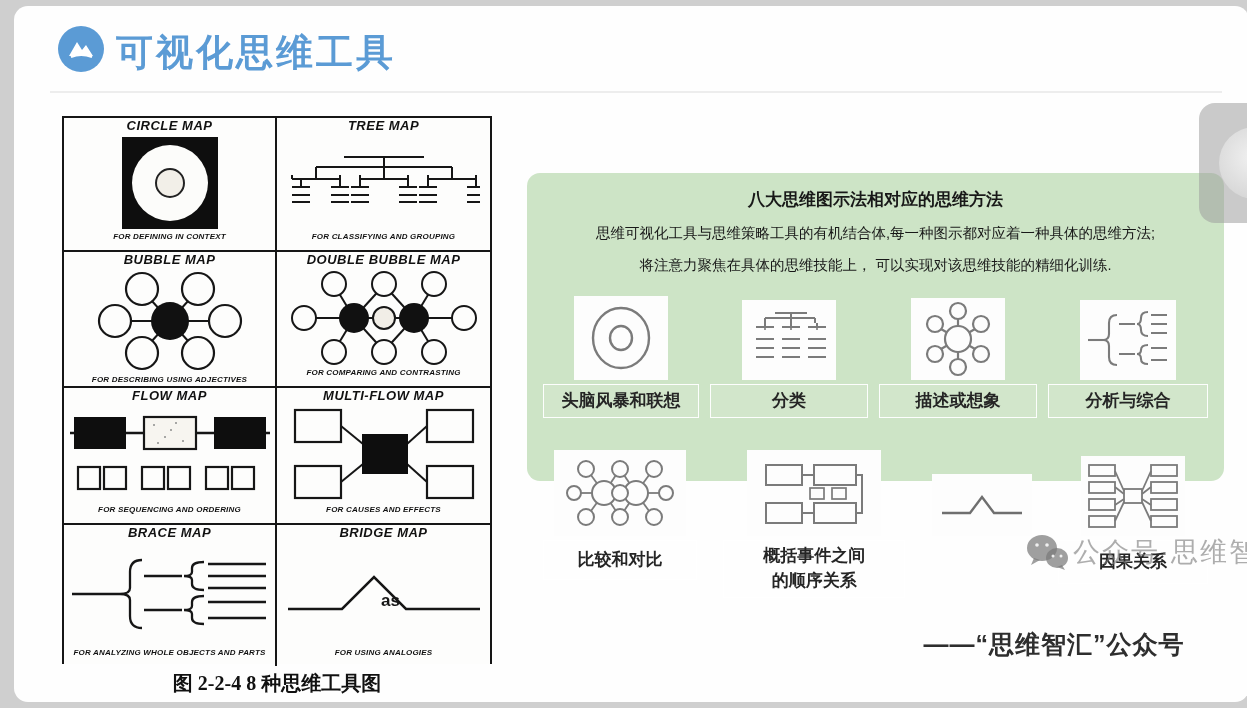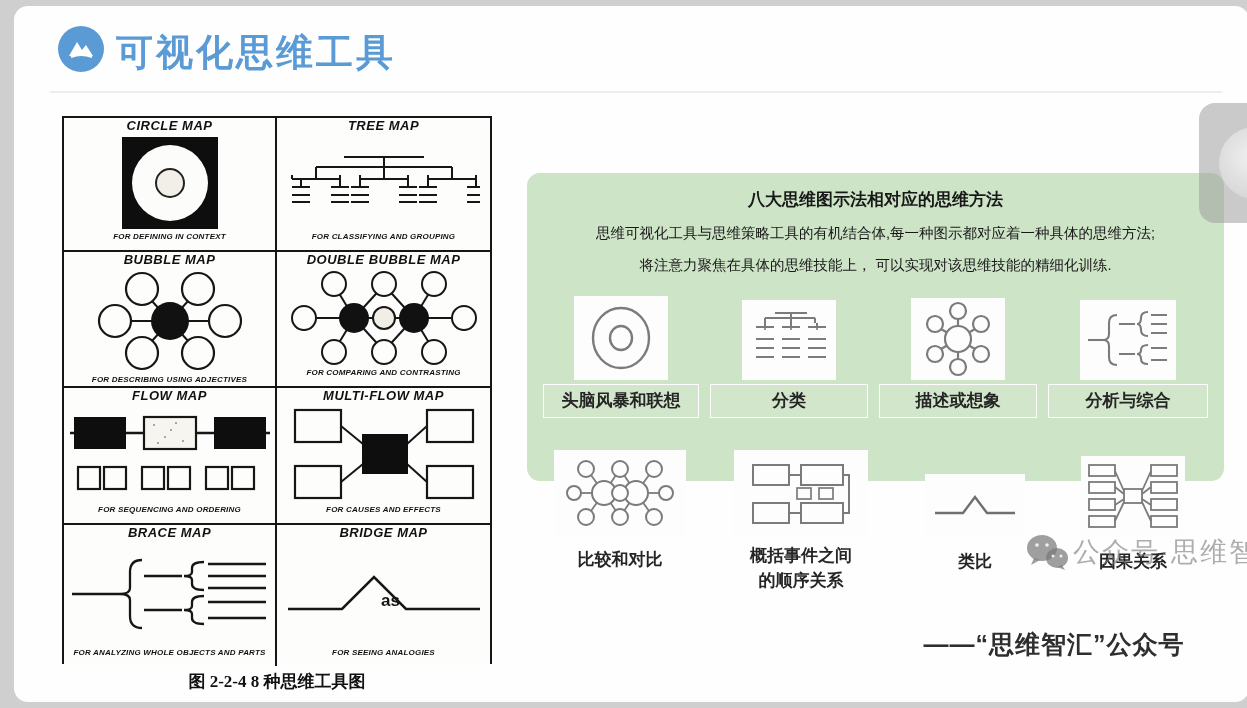--- a/index.html
+++ b/index.html
@@ -36,21 +36,21 @@
   .map-cell.lastrow{border-bottom:none;}
   .map-title{
     font-weight:bold;font-style:italic;font-size:13px;letter-spacing:.5px;color:#111;
   }
   .map-diagram{flex:1;display:flex;align-items:center;justify-content:center;}
   .map-subtitle{
     font-weight:bold;font-style:italic;font-size:8px;letter-spacing:.2px;color:#111;margin-bottom:9px;
   }
   .table-caption{
     position:absolute;left:48px;top:664px;width:430px;text-align:center;
-    font-family:"Liberation Serif", serif;font-weight:bold;font-size:17px;color:#111;
+    font-family:"Liberation Serif", serif;font-weight:bold;font-size:20px;color:#111;
   }
 
   
   .green-panel{
     position:absolute;left:513px;top:167px;width:697px;height:308px;
     background:#cde4c6;box-sizing:border-box;padding-top:15px;border-radius:13px;
   }
   .gp-title{text-align:center;font-size:17px;font-weight:bold;color:#181818;}
   .gp-line{text-align:center;margin-top:13px;font-size:14.5px;color:#181818;}
   .gp-row{display:flex;justify-content:space-between;padding:0 16px;}
@@ -272,21 +272,21 @@
     </div>
 
     <div class="map-cell lastrow">
       <div class="map-title">BRIDGE MAP</div>
       <div class="map-diagram">
         <svg width="200" height="62" viewBox="0 0 200 62">
           <path d="M4 46 H58 L90 14 L122 46 H196" fill="none" stroke="#161616" stroke-width="2.5"></path>
           <text x="97" y="43" font-size="17" font-weight="bold" fill="#161616" font-family="Liberation Sans, sans-serif">as</text>
         </svg>
       </div>
-      <div class="map-subtitle">FOR SEEING ANALOGIES</div>
+      <div class="map-subtitle">FOR USING ANALOGIES</div>
     </div>
   </div>
 
   <div class="table-caption">图 2-2-4  8 种思维工具图</div>
 
   <div class="green-panel">
     <div class="gp-title">八大思维图示法相对应的思维方法</div>
     <div class="gp-line">思维可视化工具与思维策略工具的有机结合体,每一种图示都对应着一种具体的思维方法;</div>
     <div class="gp-line">将注意力聚焦在具体的思维技能上， 可以实现对该思维技能的精细化训练.</div>
 
@@ -421,21 +421,20 @@
       </div>
 
       <div class="gp-item">
         <div class="gp-cardwrap">
             <div class="gp-card" style="width:100px;height:62px;">
           <svg width="88" height="44" viewBox="0 0 88 44">
             <path d="M4 30 H32 L44 14 L56 30 H84" fill="none" stroke="#6f6f6f" stroke-width="2.4"></path>
           </svg>
         </div>
           </div>
-        <div class="gp-label" style="width:140px;height:44px;">类比</div>
       </div>
 
       <div class="gp-item">
         <div class="gp-cardwrap">
             <div class="gp-card" style="width:104px;height:80px;">
           <svg width="96" height="70" viewBox="0 0 96 70" fill="none" stroke="#7b7b7b" stroke-width="1.8">
             <rect x="4" y="4" width="26" height="11"></rect>
                 <rect x="4" y="21" width="26" height="11"></rect>
             <rect x="4" y="38" width="26" height="11"></rect>
                 <rect x="4" y="55" width="26" height="11"></rect>

